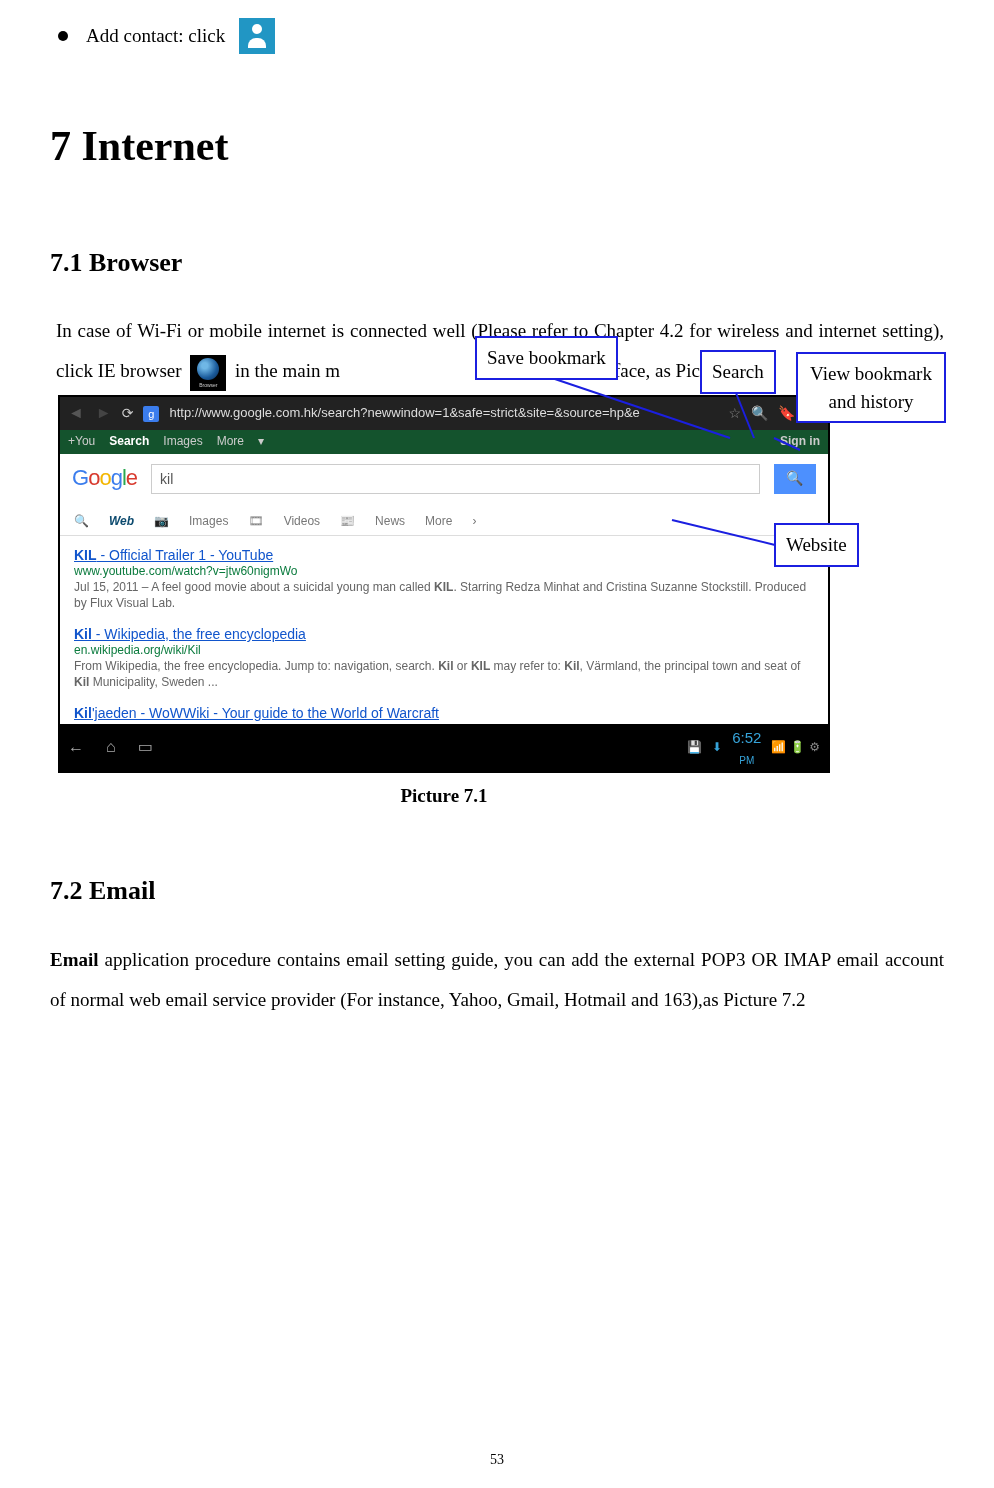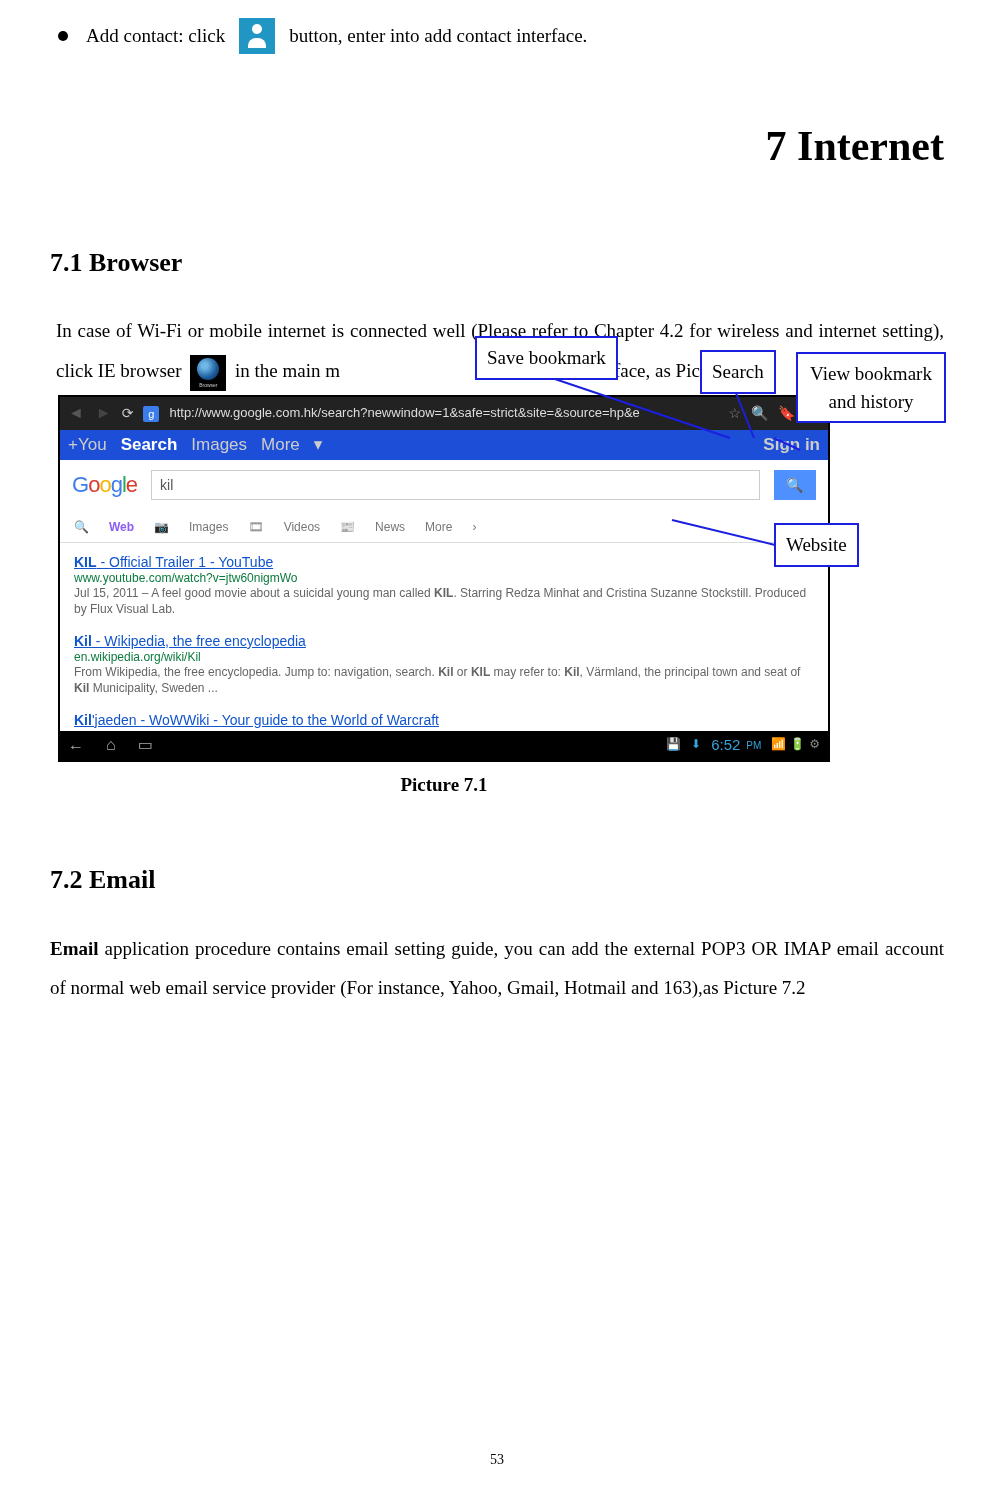--- a/index.html
+++ b/index.html
@@ -33,21 +33,21 @@
   }
   .icon-contact::before {
     content: ""; position: absolute; top: 6px; left: 50%; transform: translateX(-50%);
     width: 10px; height: 10px; border-radius: 50%; background: #fff;
   }
   .icon-contact::after {
     content: ""; position: absolute; bottom: 6px; left: 50%; transform: translateX(-50%);
     width: 18px; height: 10px; border-radius: 8px 8px 0 0; background: #fff;
   }
   h1.chapter {
-    text-align: right;
+    text-align: left;
     font-size: 42px;
     font-weight: bold;
     margin-top: 55px;
   }
   h2.section {
     font-size: 26px;
     font-weight: bold;
     margin-top: 55px;
     margin-bottom: 25px;
   }
@@ -89,53 +89,53 @@
   }
   .shot .addrbar .arrows { color: #555; font-size: 16px; display:flex; gap:12px; }
   .shot .addrbar .reload { color: #ccc; font-size: 14px; }
   .shot .addrbar .gbox {
     width: 16px; height: 16px; background: #3b7ded; color: #fff;
     font-size: 11px; text-align: center; line-height: 16px; border-radius: 2px;
   }
   .shot .addrbar .url { color: #ddd; font-size: 13px; flex: 1; overflow: hidden; white-space: nowrap; }
   .shot .addrbar .right-icons { color: #888; display:flex; gap:10px; font-size:14px; }
   .shot .gnav {
-    background: #1d4ed8; color: #ccc; display: flex; justify-content: space-between;
-    padding: 4px 8px; font-size: 17px;
+    background: #14532d; color: #ccc; display: flex; justify-content: space-between;
+    padding: 4px 8px; font-size: 12px;
   }
   .shot .gnav .left { display:flex; gap:14px; }
   .shot .gnav .signin { font-weight: bold; }
   .shot .logosearch {
     display:flex; align-items:center; gap:14px; padding: 10px 12px; background:#fff;
   }
   .google-logo { font-family: Arial; font-size: 22px; letter-spacing: -1px; }
   .google-logo .b{color:#3b7ded}.google-logo .r{color:#d83a2e}.google-logo .y{color:#f3b600}.google-logo .g{color:#2aa84f}
   .shot .sbox {
     flex:1; border:1px solid #ccc; height:30px; display:flex; align-items:center;
   }
   .shot .sbox input{ border:none; outline:none; width:100%; padding:0 8px; font-size:14px; color:#555;}
   .shot .sbtn {
     width:42px; height:30px; background:#4d90fe; display:flex; align-items:center; justify-content:center;
     color:#fff; font-size:14px;
   }
   .shot .filters {
     display:flex; gap:20px; padding:10px 14px 6px; color:#777; font-size:12px;
     border-bottom:1px solid #ddd; align-items:center;
   }
-  .shot .filters .web{ color:#8b5cf6; font-weight:bold; }
+  .shot .filters .web{ color:#0c4a6e; font-weight:bold;font-style:italic; }
   .shot .result { padding:10px 14px 4px; }
   .shot .result .title{ color:#1155cc; font-size:14px; text-decoration:underline; }
   .shot .result .url{ color:#0b7b3e; font-size:12px; }
   .shot .result .desc{ color:#666; font-size:12px; }
   .shot .sysbar {
     background:#000; display:flex; align-items:center; justify-content:space-between;
     padding:4px 8px; color:#888; font-size:12px;
   }
   .shot .sysbar .navbtns{ display:flex; gap:22px; font-size:16px; color:#aaa;}
-  .shot .sysbar .clock{ color:#36a3d9; font-size:15px; display:flex; align-items:center; gap:6px;}
+  .shot .sysbar .clock{ color:#36a3d9; font-size:15px; display:flex; align-items:center; gap:6px;flex-direction:column;}
   .shot .sysbar .clock .ampm{ font-size:10px; }
   .shot .sysbar .stat{ color:#888; display:flex; gap:4px; }
   
   .callout {
     position: absolute;
     background: #fff;
     border: 2px solid #1b1fe0;
     padding: 6px 10px;
     font-family: "Times New Roman", serif;
     font-size: 19px;
@@ -150,21 +150,20 @@
     font-size: 14px;
   }
 </style>
 </head>
 <body>
 
 <div class="bullet-row">
   <span class="bullet-dot"></span>
   <span>Add contact: click</span>
   <span class="icon-contact"></span>
-  <span>button, enter into add contact interface.</span>
 </div>
 
 <h1 class="chapter">7 Internet</h1>
 
 <h2 class="section">7.1 Browser</h2>
 
 <div class="para" style="margin-left:6px;">
   <span>In case of Wi-Fi or mobile internet is connected well (Please refer to Chapter 4.2 for wireless and internet setting), click IE browser</span>
   <span class="icon-browser"></span>
   <span>in the main m</span>

